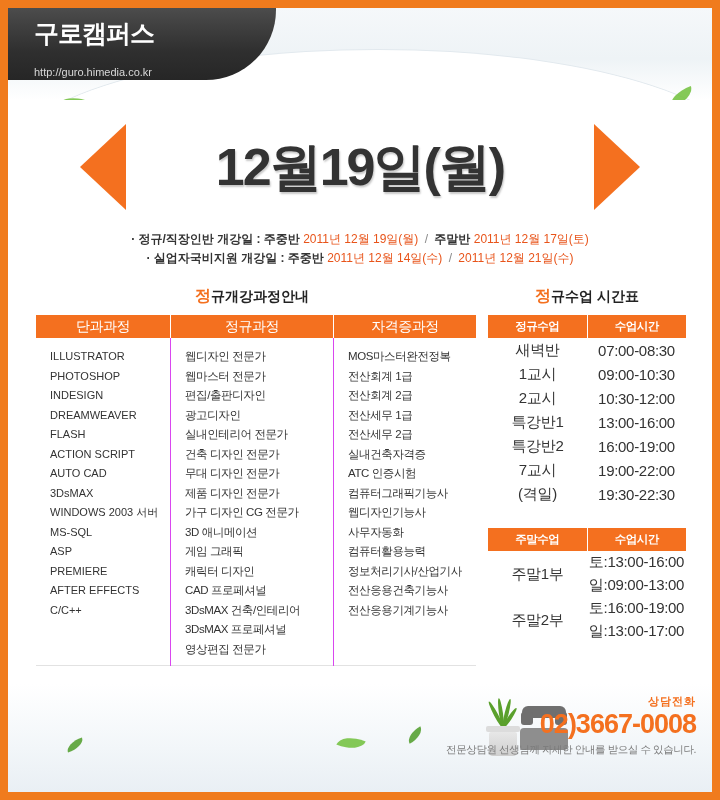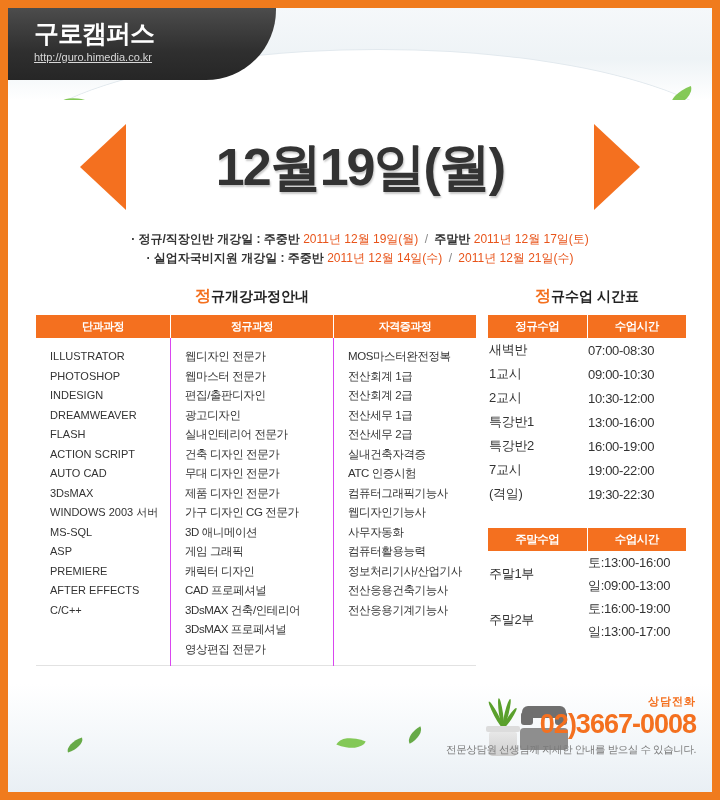--- a/index.html
+++ b/index.html
@@ -54,23 +54,22 @@
   }
   .logo-title {
     font-size: 25px;
     font-weight: bold;
     letter-spacing: -1px;
     line-height: 30px;
   }
   .logo-url {
     font-size: 11px;
     color: #d8d8d8;
-    margin-top: 3px;
+    margin-top: 18px;
     letter-spacing: 0px;
-    text-decoration: underline;
   }
   
   .leaf {
     position: absolute;
     width: 26px;
     height: 14px;
     background: #6fbf3a;
     border-radius: 100% 0 100% 0;
     opacity: .85;
   }
@@ -152,22 +151,22 @@
     font-weight: bold;
   }
   .courses-table {
     width: 100%;
     border-collapse: collapse;
     table-layout: fixed;
   }
   .courses-table th {
     background: #f4701f;
     color: #ffffff;
-    font-size: 11px;
-    font-weight: bold;
+    font-size: 14px;
+    font-weight: normal;
     height: 21px;
     border-right: 1px solid #ffffff;
     letter-spacing: -0.5px;
   }
   .courses-table th:last-child { border-right: none; }
   .courses-table td {
     vertical-align: top;
     padding: 9px 6px 6px 14px;
     border-right: 1px solid #d946ef;
     font-size: 11.5px;
@@ -191,23 +190,23 @@
     background: #f4701f;
     color: #ffffff;
     font-size: 11.5px;
     font-weight: bold;
     height: 21px;
     border-right: 1px solid #ffffff;
     letter-spacing: -0.5px;
   }
   .sched-table th:last-child { border-right: none; }
   .sched-table td {
-    font-size: 13px;
+    font-size: 15px;
     color: #333333;
-    text-align: left;
+    text-align: center;
     height: 22px;
     letter-spacing: -0.3px;
   }
   .sched-gap { height: 18px; }
   .sched-two td { height: 21px; }
   .sched-two td.grp { vertical-align: middle; }
   
   .footer {
     position: absolute;
     left: 0;

